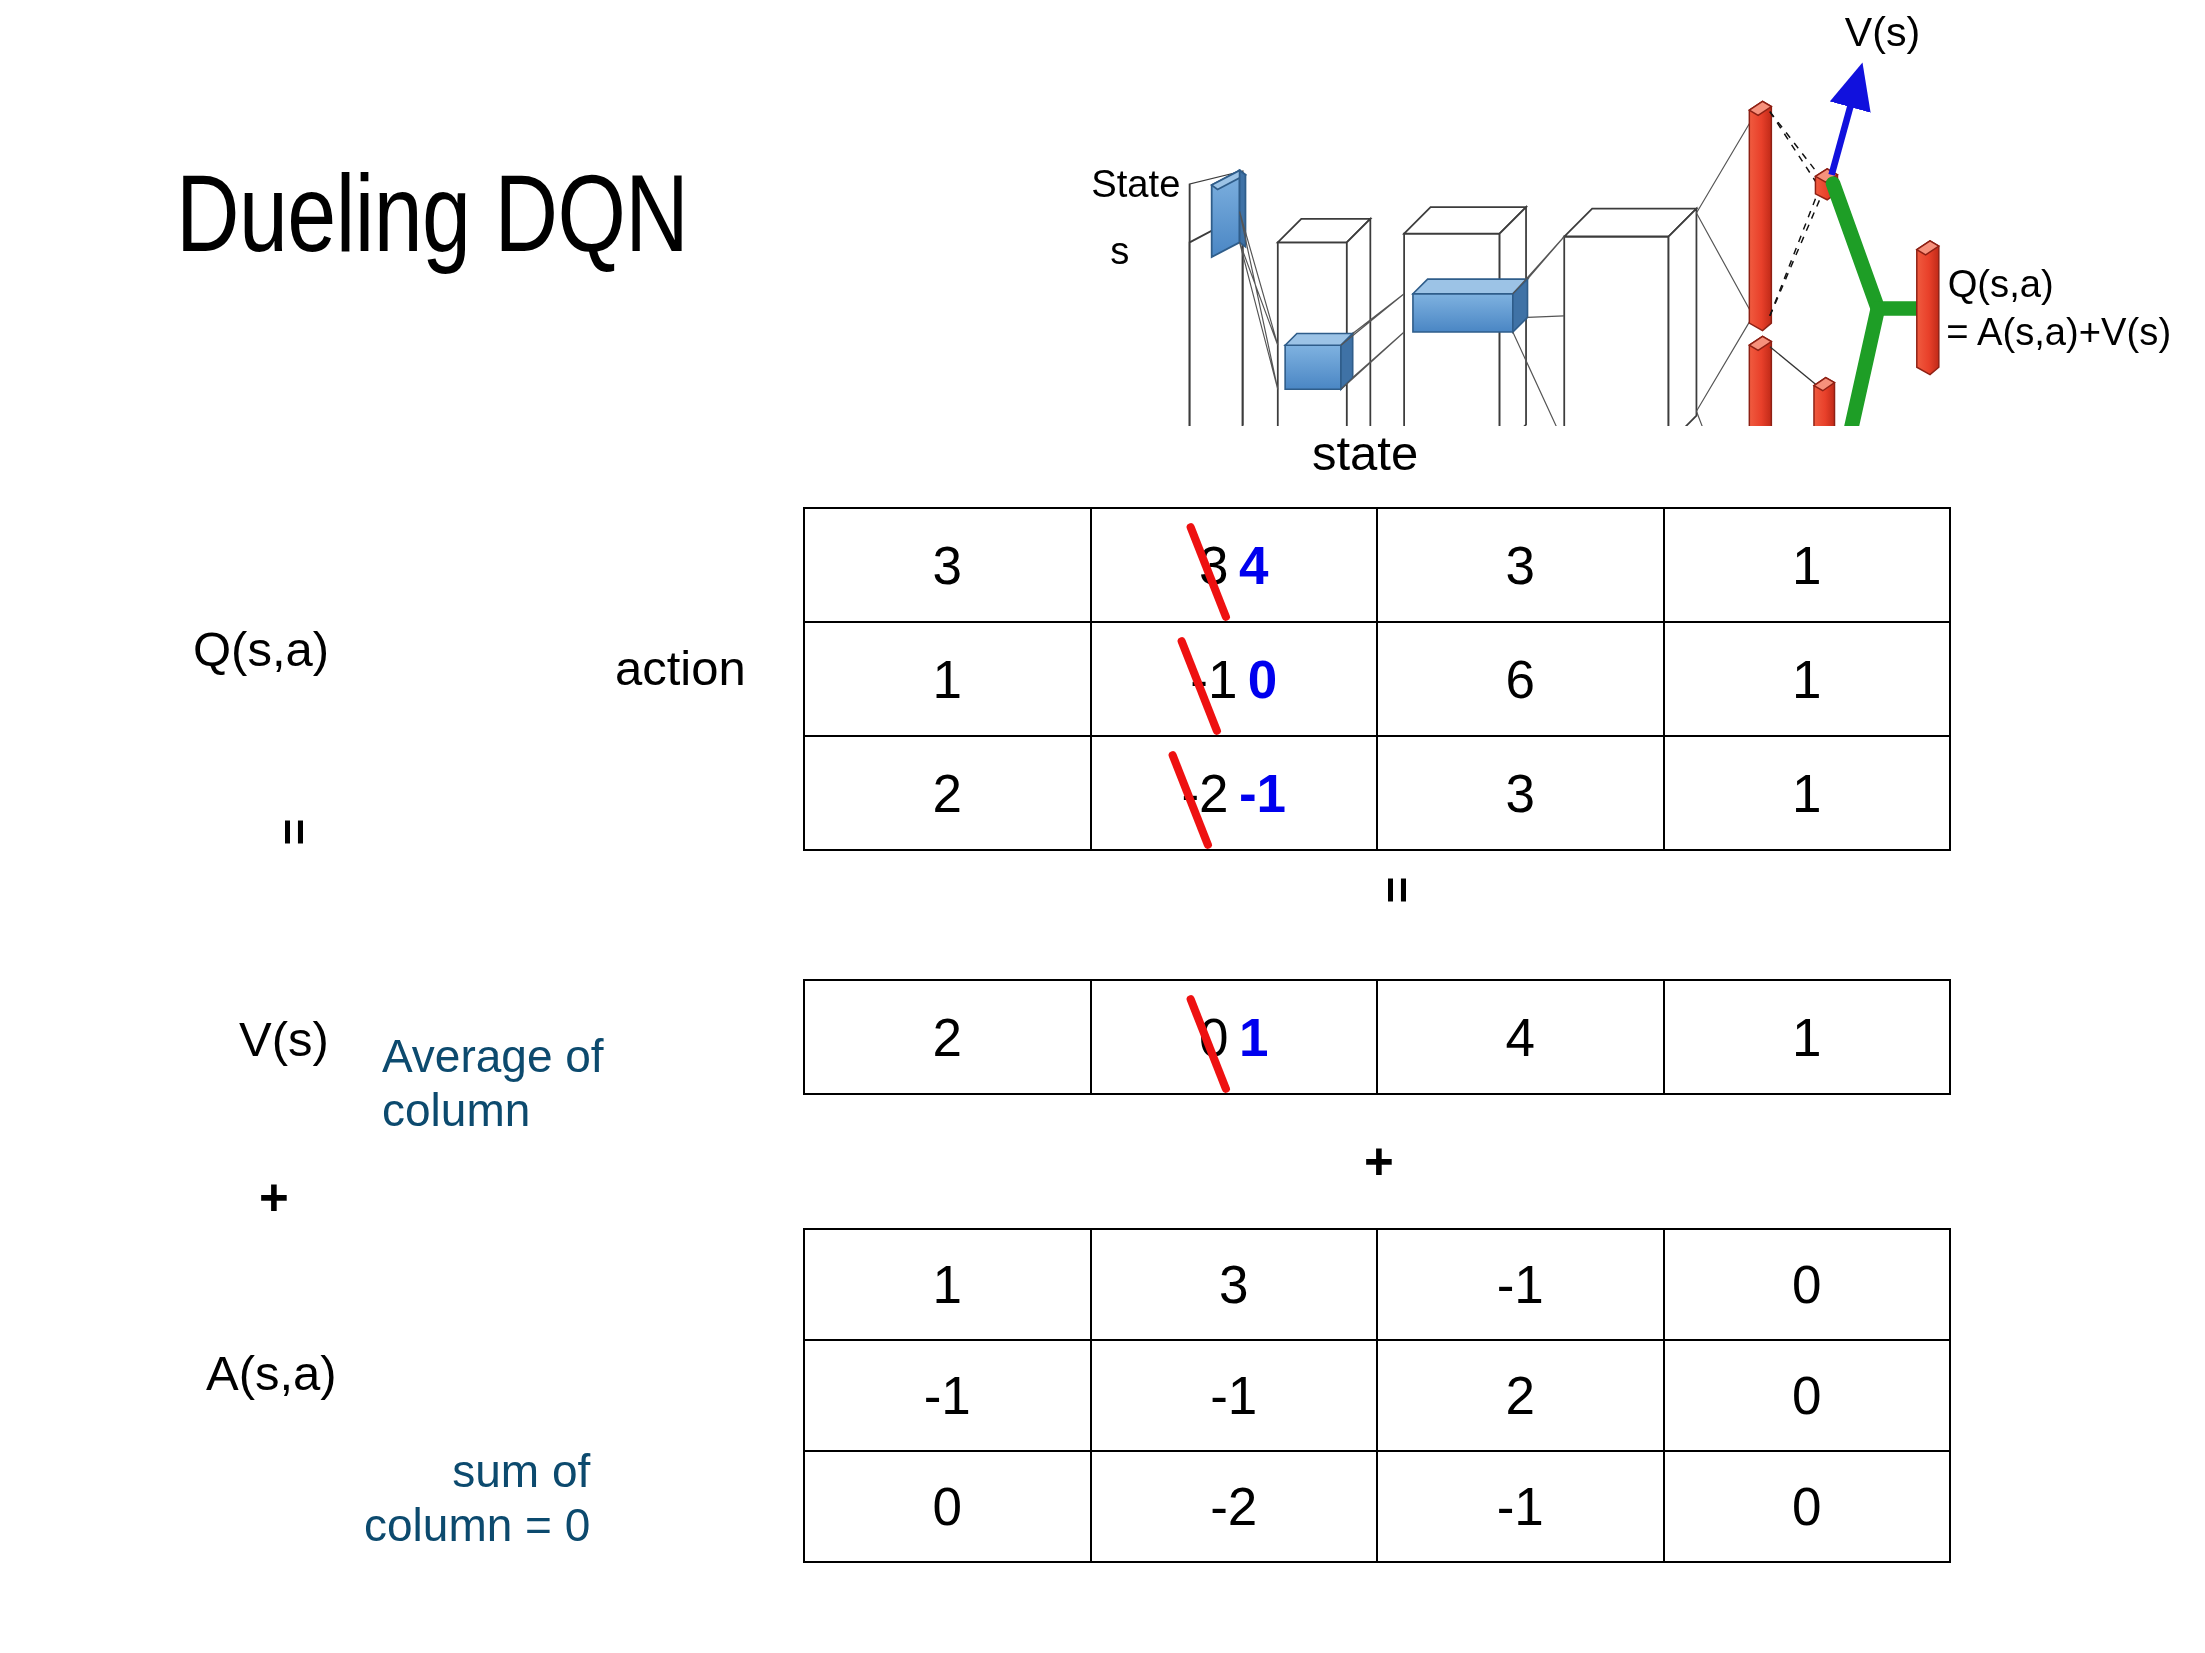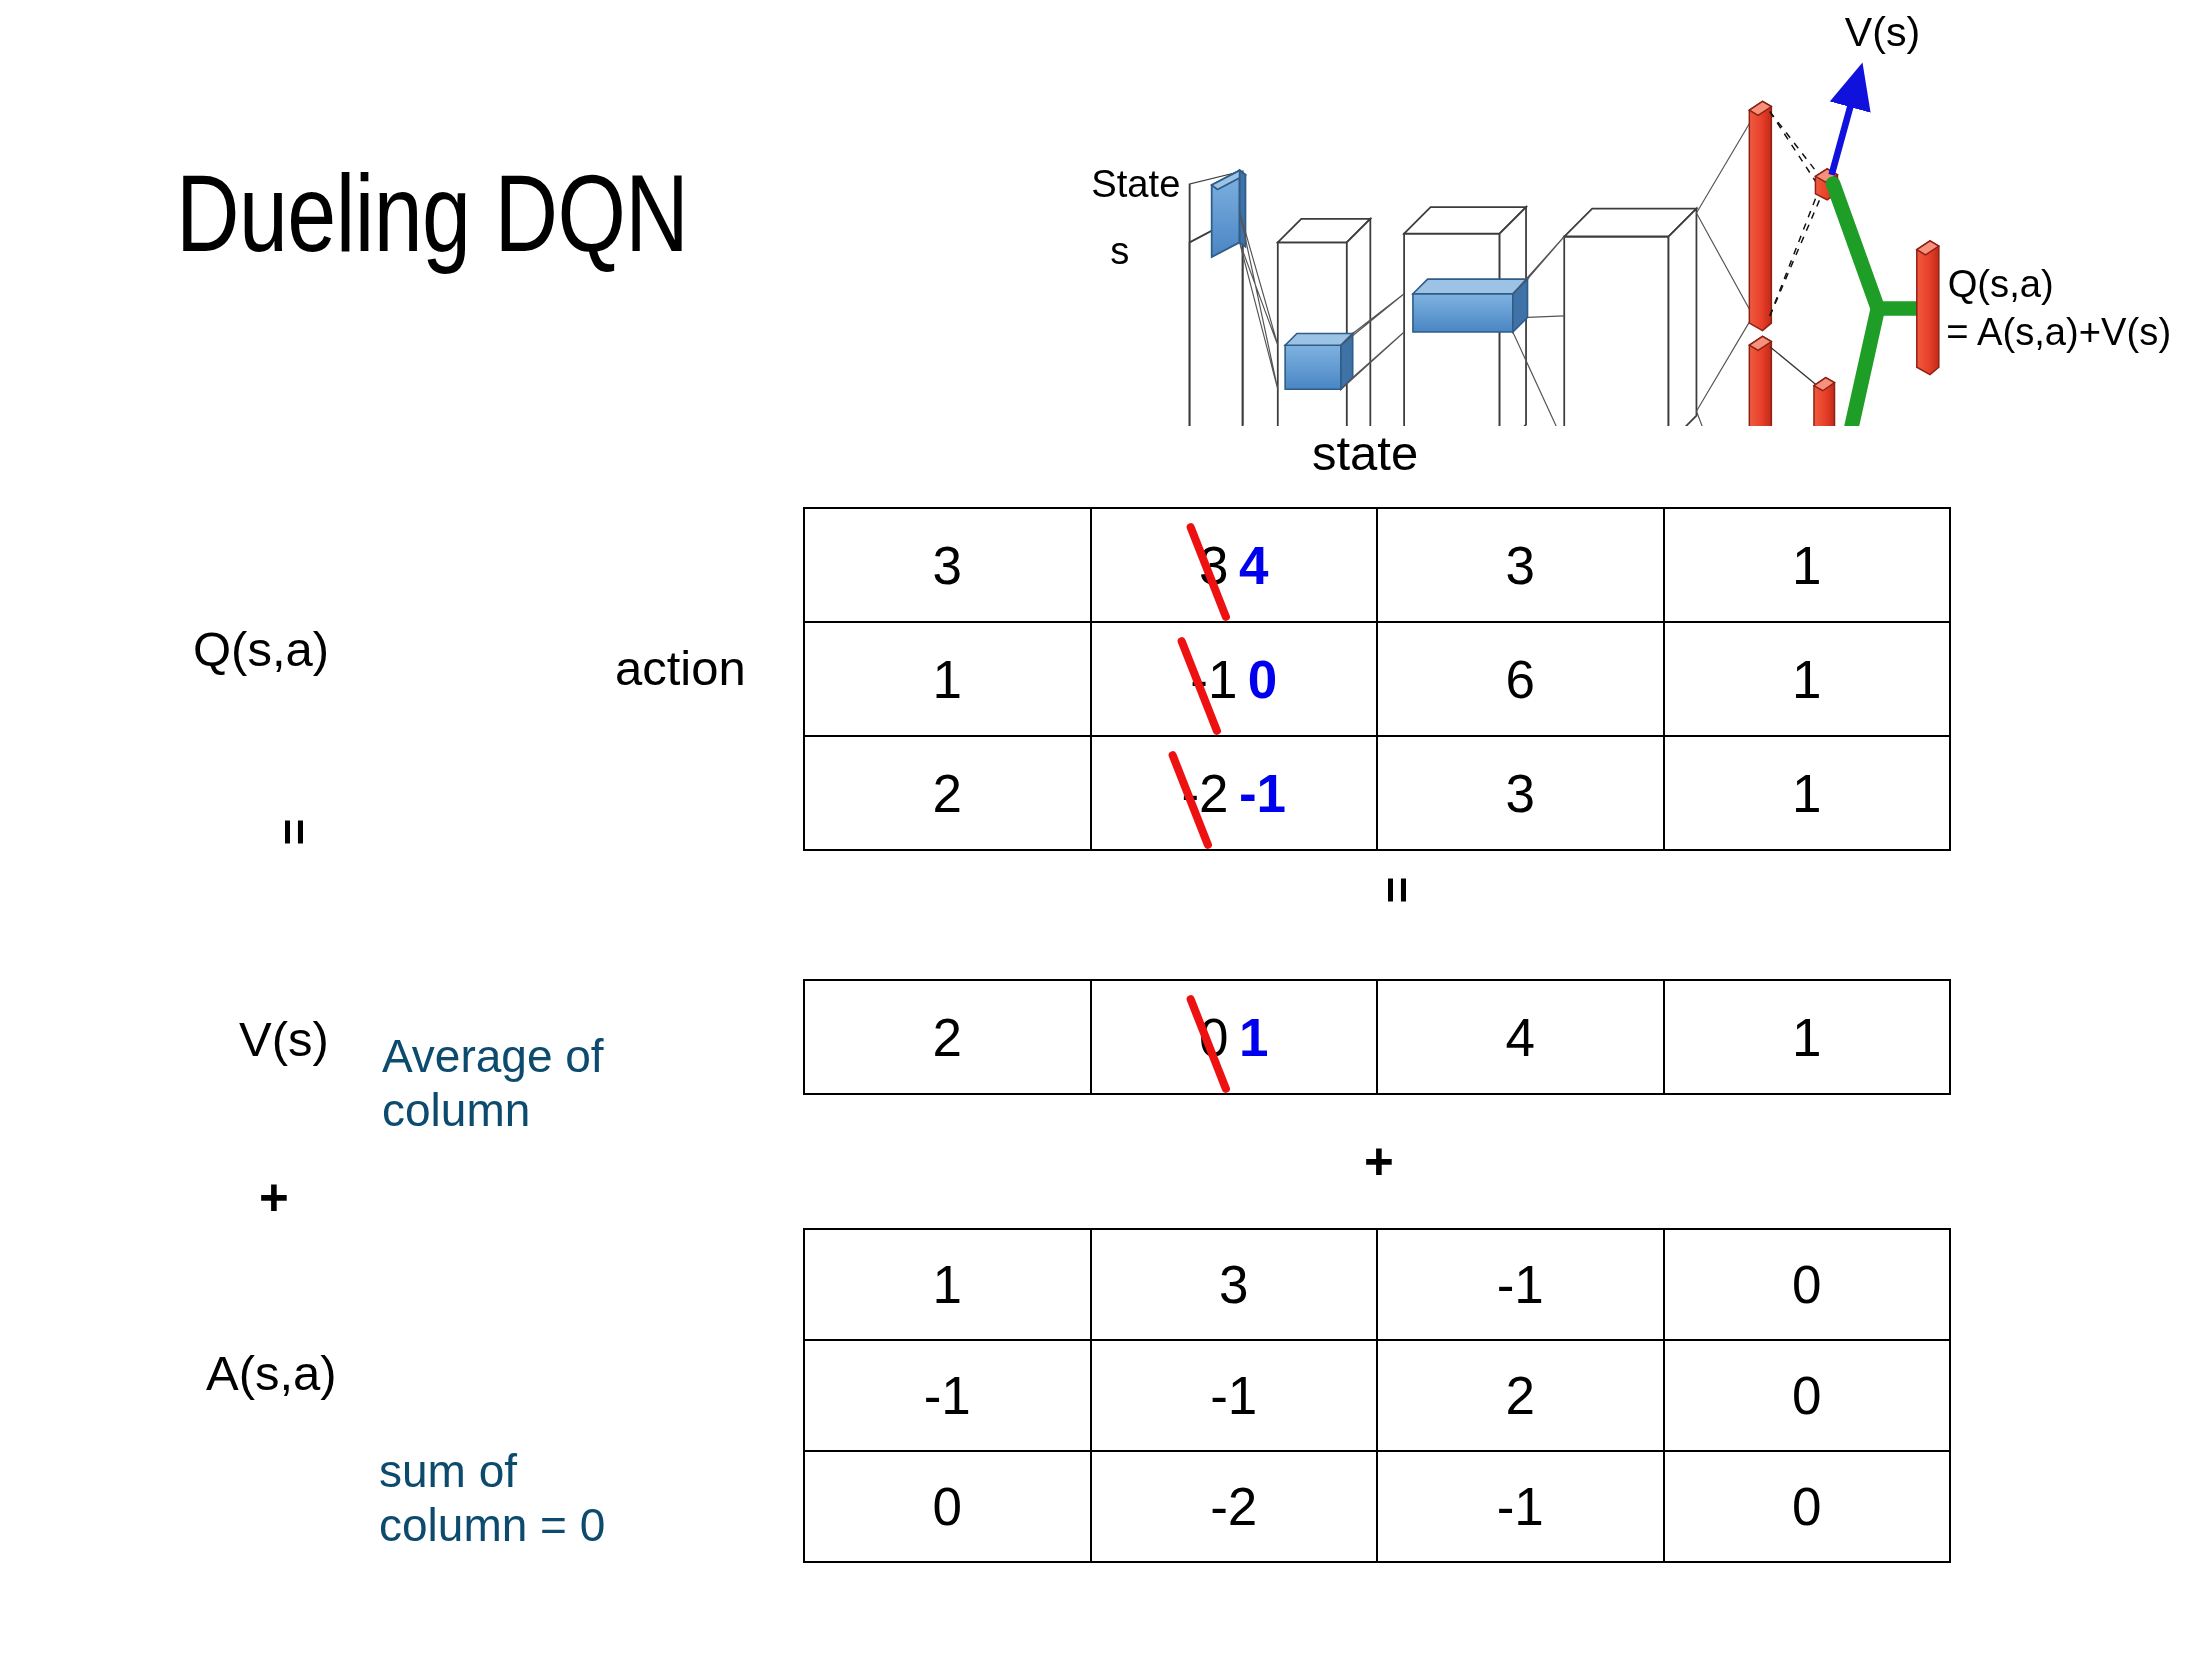--- a/index.html
+++ b/index.html
@@ -66,21 +66,21 @@
   #plus-mid  { left: 1364px; top: 1136px; }
 
   
   .blue-note {
     color: #0c4a6e;
     font-size: 46px;
     line-height: 1.18;
     white-space: pre-line;
   }
   #note-average { left: 382px; top: 1029px; }
-  #note-sum     { left: 379px; top: 1444px; }
+  #note-sum     { left: 364px; top: 1444px; text-align: right; }
 
   
   .grid-table {
     border-collapse: collapse;
     table-layout: fixed;
   }
   .grid-table td {
     border: 2.2px solid #000;
     text-align: center;
     vertical-align: middle;

